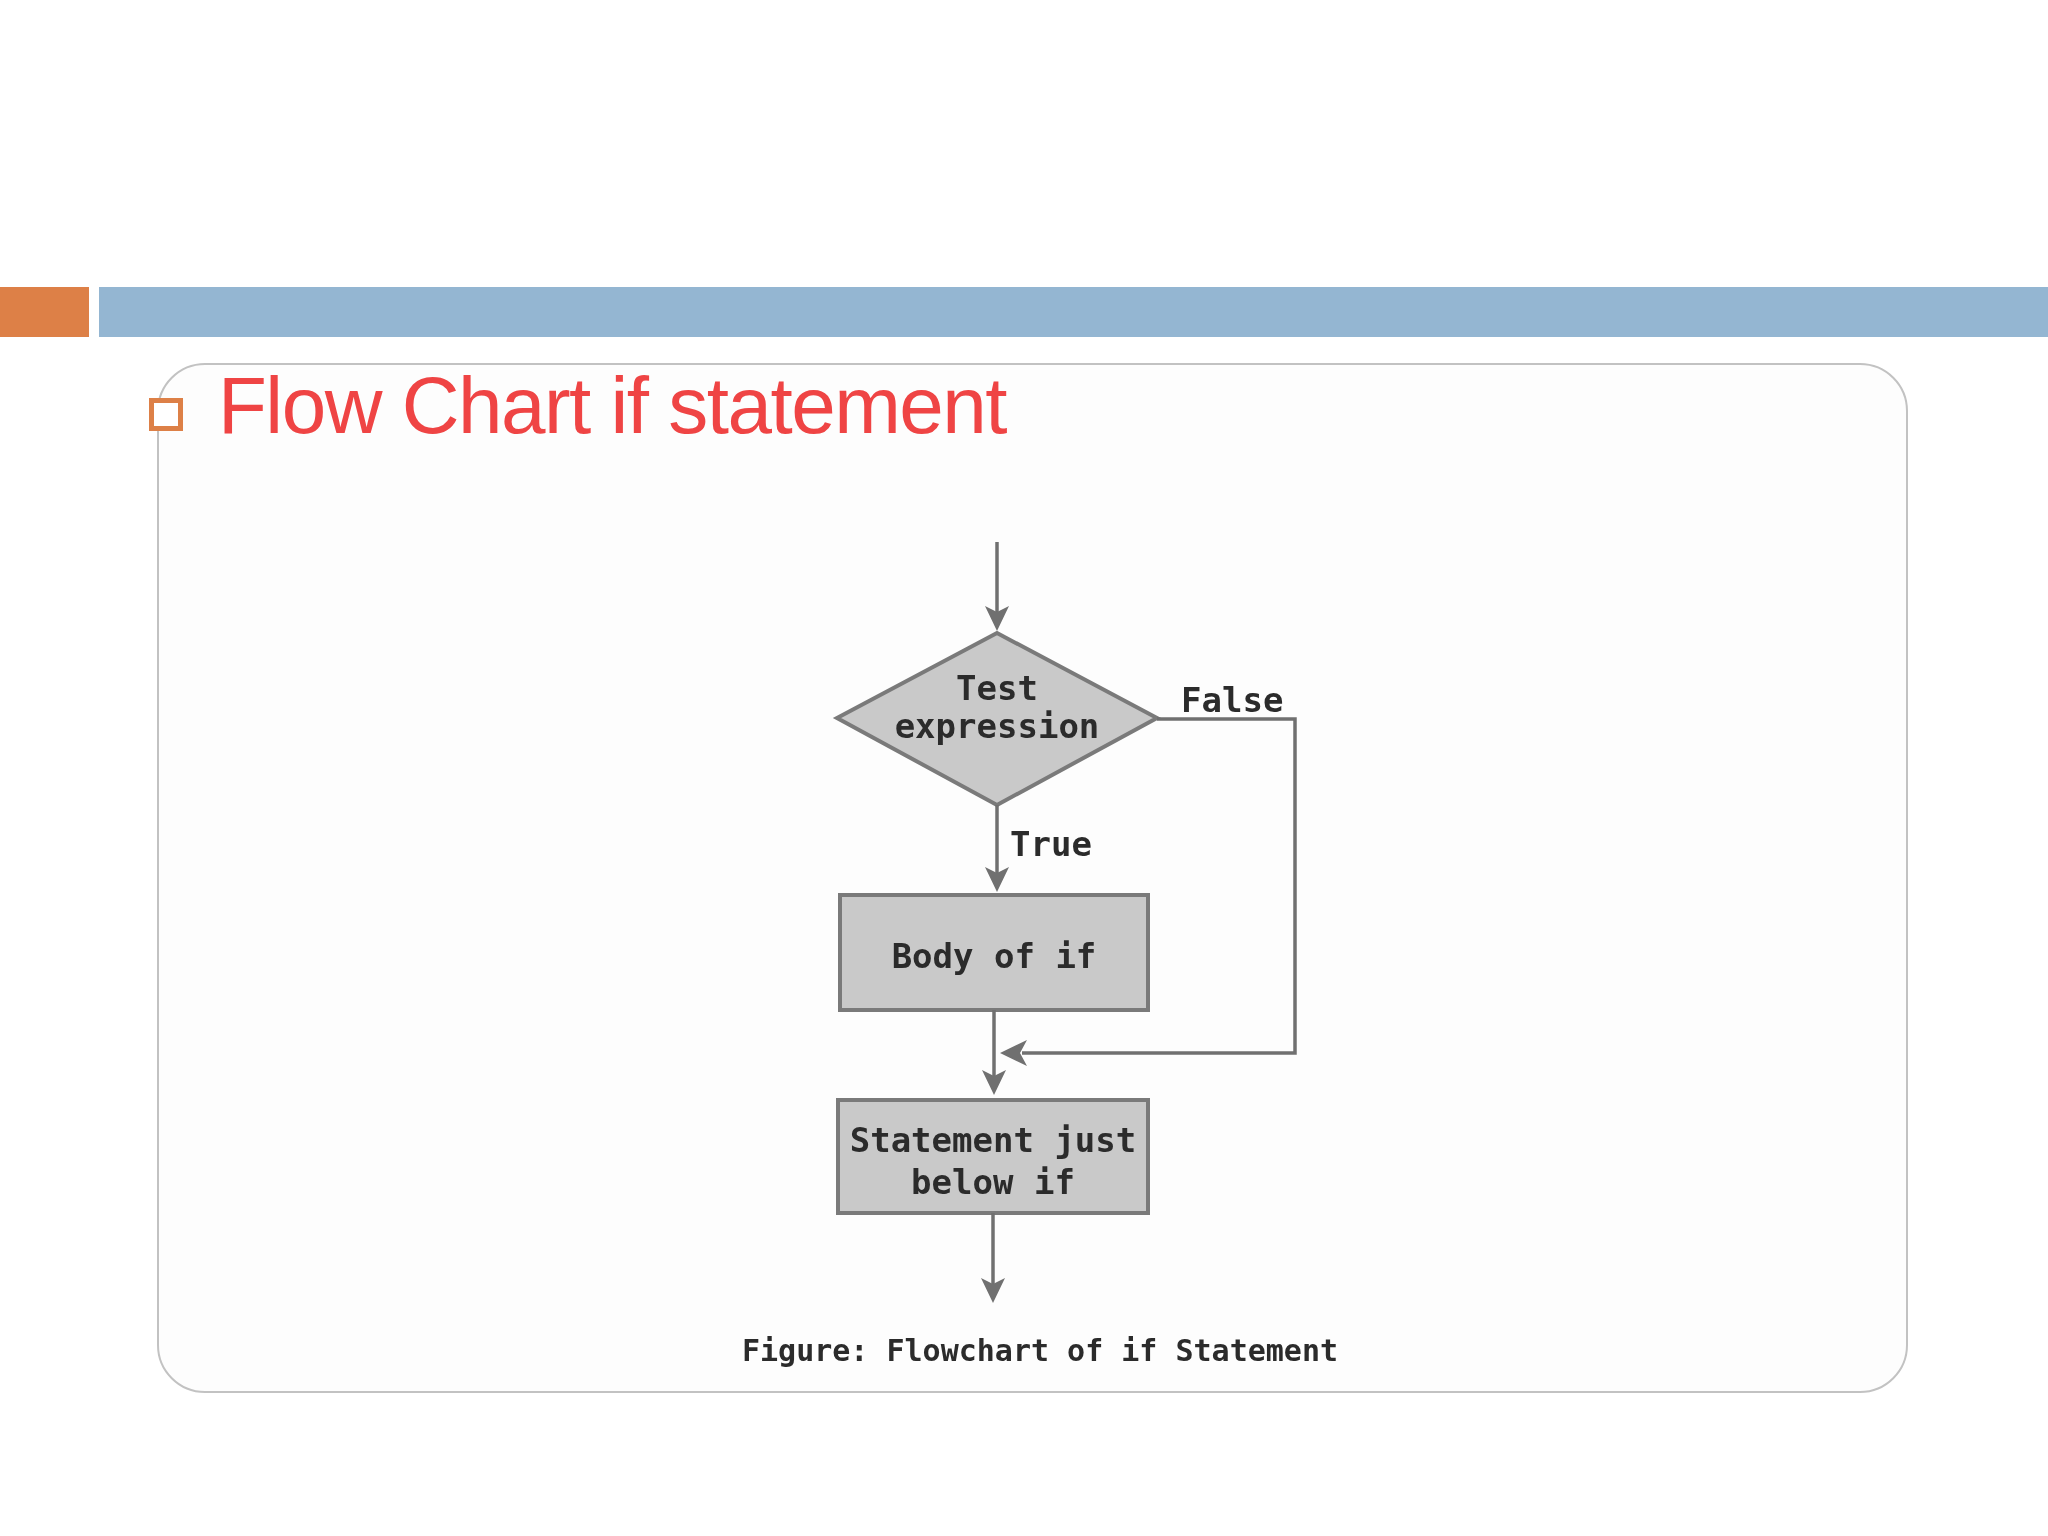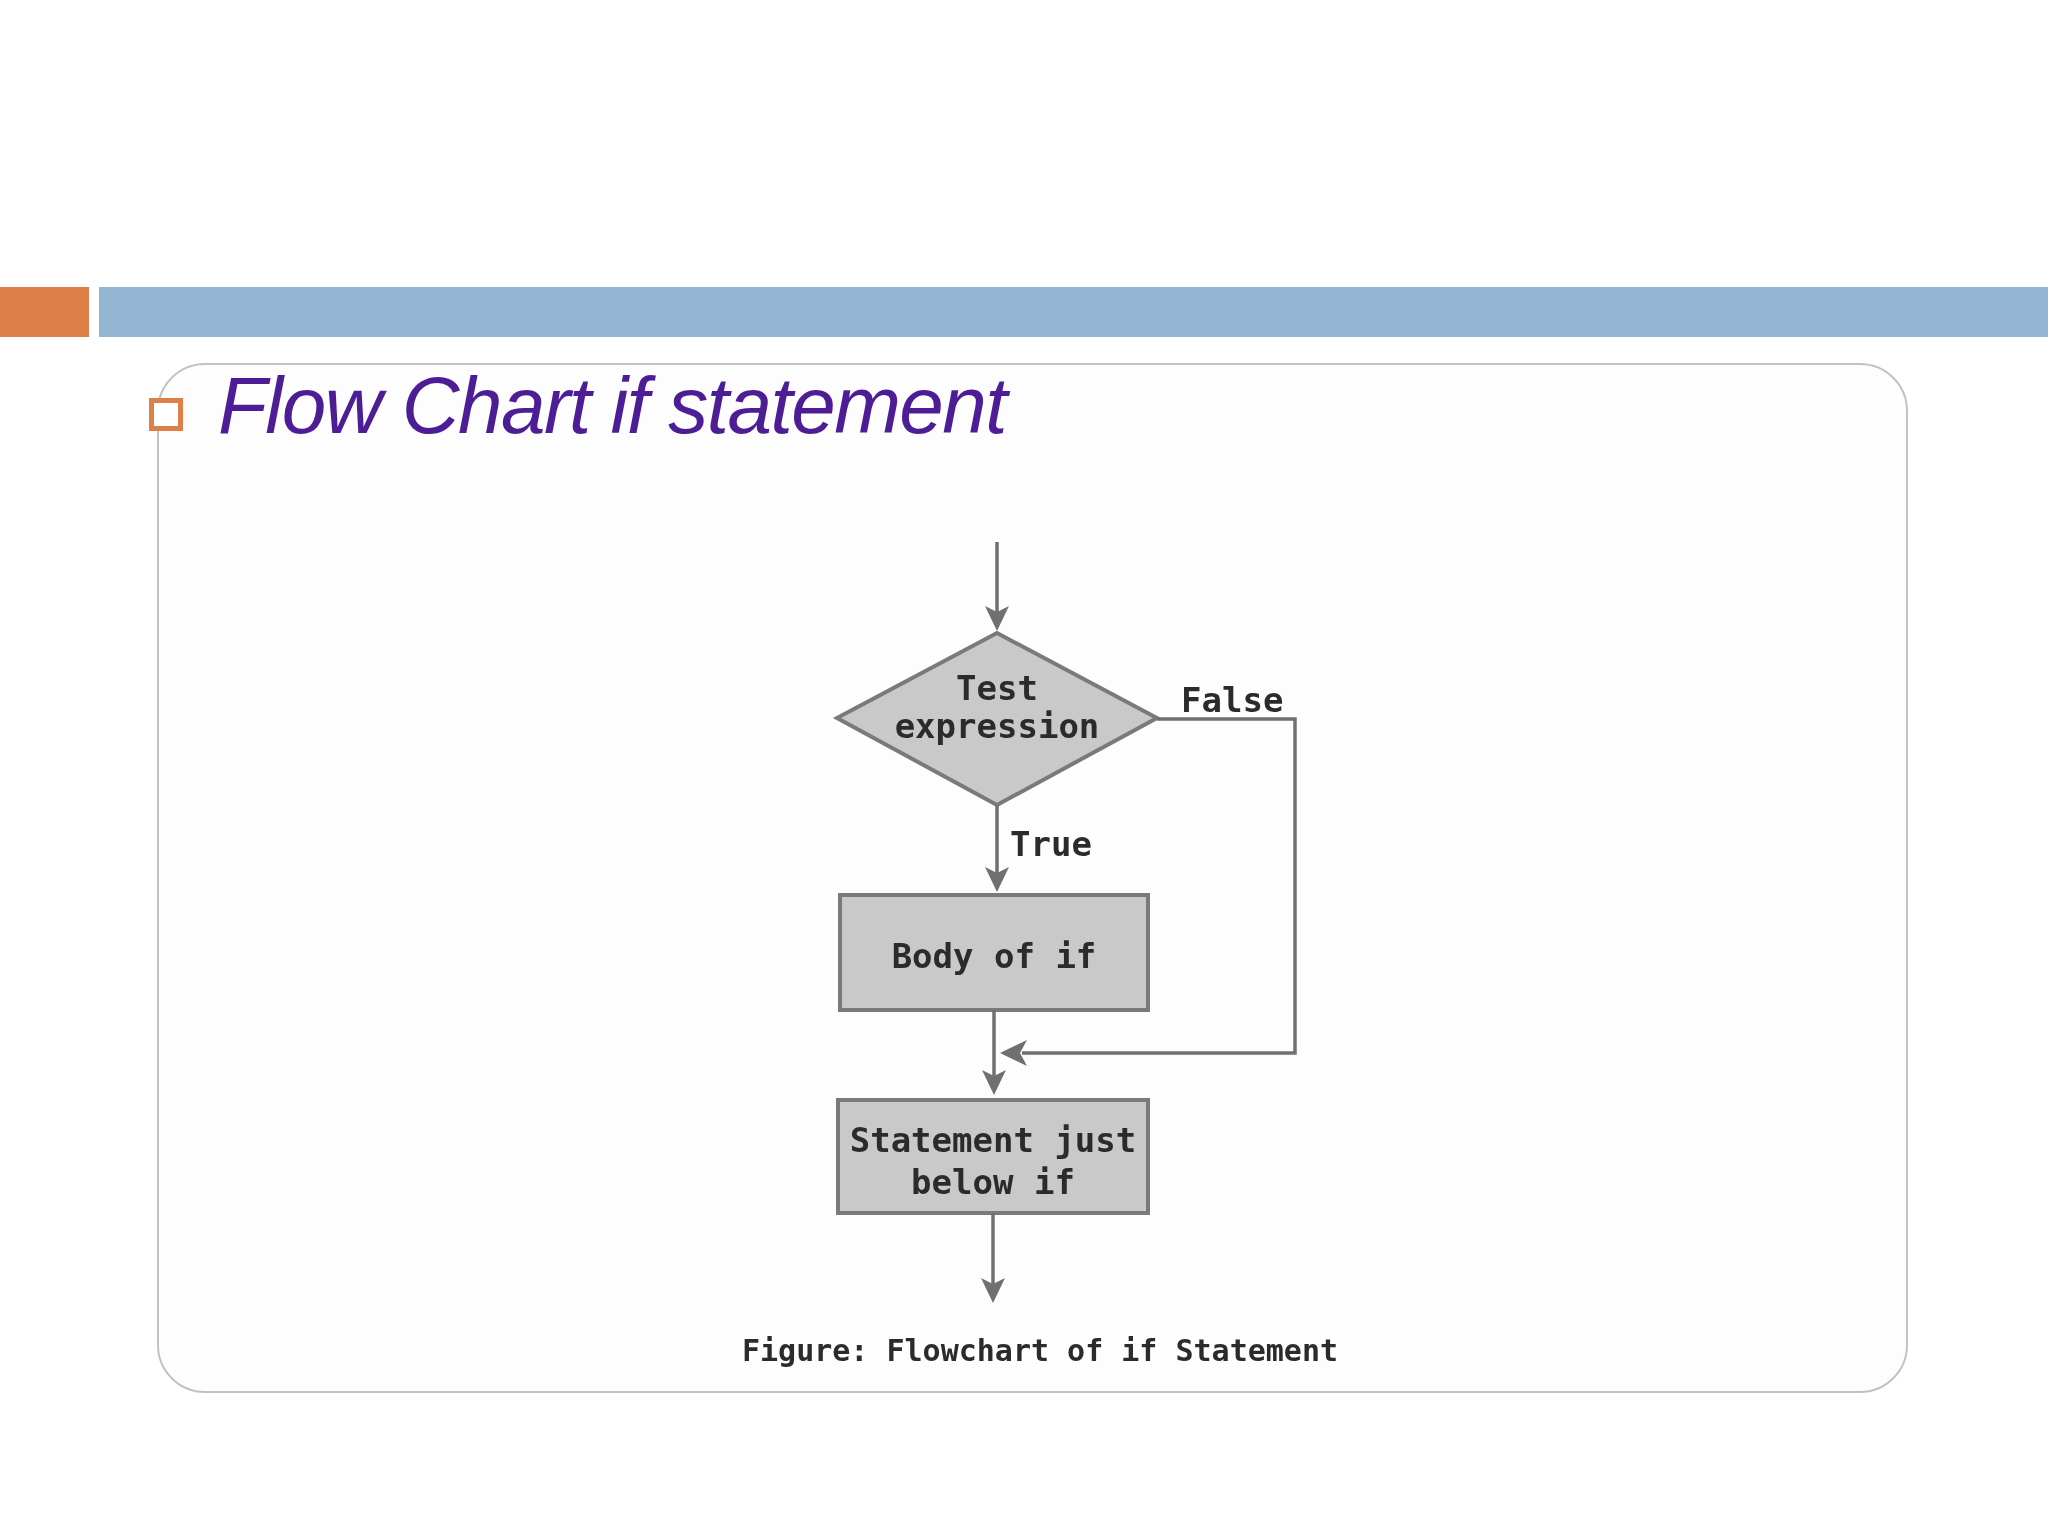--- a/index.html
+++ b/index.html
@@ -44,24 +44,23 @@
     background: #ffffff;
     box-sizing: border-box;
     z-index: 3;
   }
   .slide-title {
     position: absolute;
     left: 218px; top: 366px;
     font-size: 80px;
     line-height: 1.0;
     letter-spacing: -1.5px;
-    color: #4c1d95;
+    color: #ef4444;
     white-space: nowrap;
     z-index: 3;
-    font-style: italic;
   }
   .flow-svg {
     position: absolute;
     left: 700px; top: 480px;
     width: 700px; height: 920px;
     z-index: 2;
   }
   .flow-svg text {
     font-family: "DejaVu Sans Mono", monospace;
     font-weight: bold;

